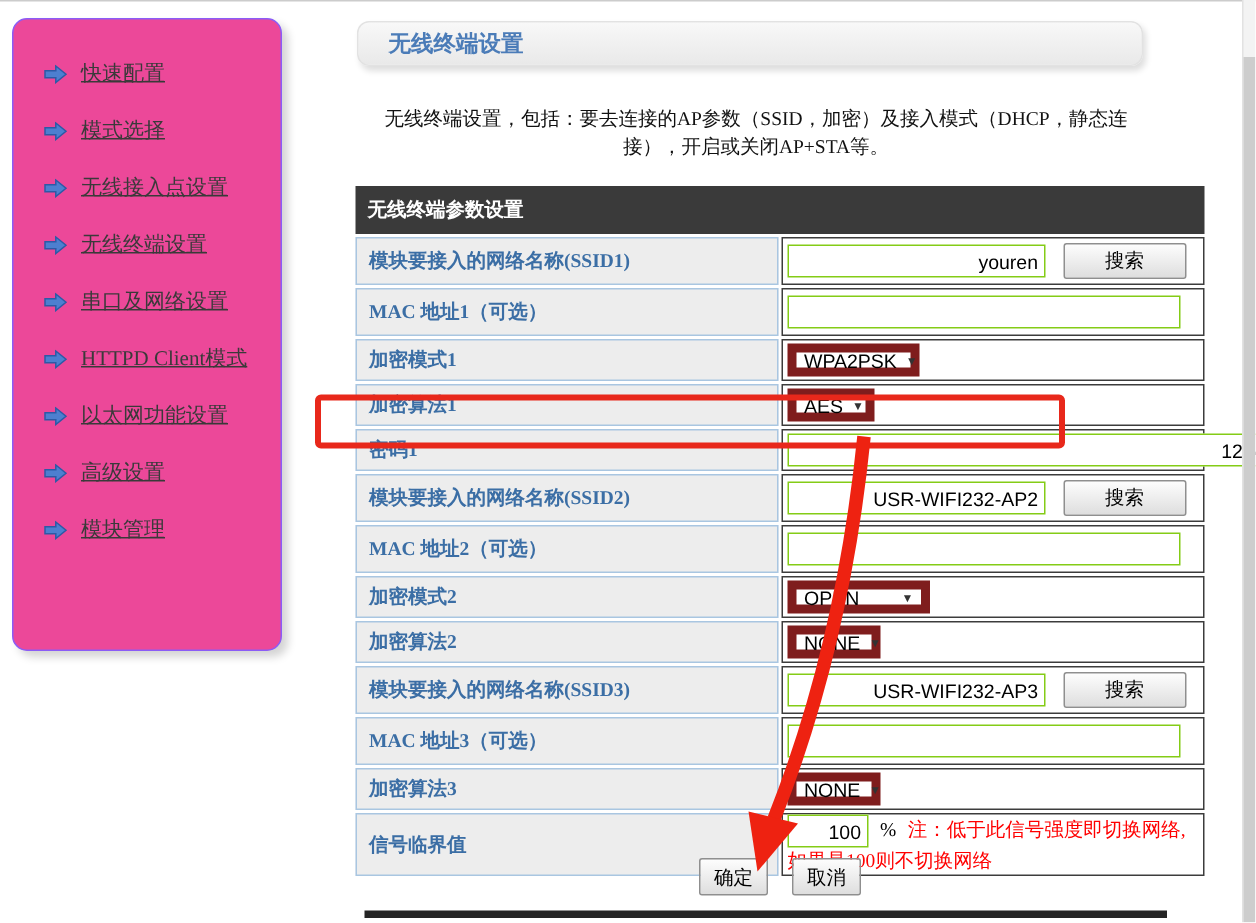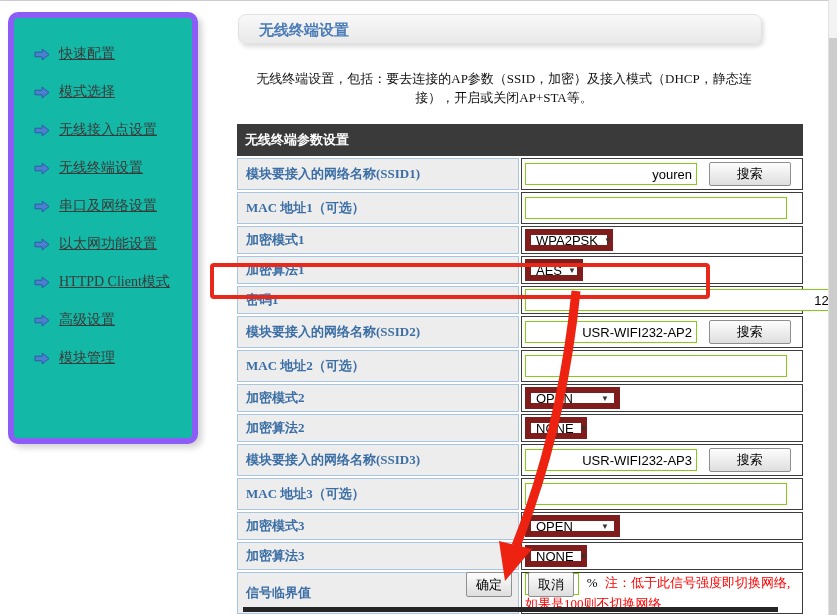--- a/index.html
+++ b/index.html
@@ -1,22 +1,22 @@
 <!DOCTYPE html>
 <html><head>
 <meta charset="utf-8">
 <style>
   html,body{margin:0;padding:0;background:#fff;}
   #screen{position:relative;width:837px;height:615px;background:#ffffff;overflow:hidden;
           font-family:"Liberation Serif", serif;}
   .top-hairline{position:absolute;left:0;top:0;width:837px;height:1px;background:#cccccc;}
 
   
-  .sidebar{position:absolute;left:8px;top:12px;width:178px;height:420px;background:#14b8a6;
-           border:6px solid #8b5cf6;border-radius:10px;box-shadow:4px 4px 6px #d4d4d4;}
+  .sidebar{position:absolute;left:8px;top:12px;width:178px;height:420px;background:#ec4899;
+           border:1px solid #8b5cf6;border-radius:10px;box-shadow:4px 4px 6px #d4d4d4;}
   .side-list{list-style:none;margin:0;padding:17px 0 0 0;}
   .side-item{display:flex;align-items:center;gap:9px;padding:10px 0 10px 20px;cursor:pointer;}
   .side-item a{font-size:14px;color:#3a3a3a;text-decoration:underline;}
   .arr{flex:0 0 auto;}
 
   
   .titlebar{position:absolute;left:238px;top:14px;width:524px;height:30px;
             background:linear-gradient(#f8f8f8,#e9e9e9);
             border:1px solid #e2e2e2;border-radius:8px;box-shadow:2px 3px 4px #dedede;
             line-height:30px;padding-left:20px;box-sizing:border-box;
@@ -100,27 +100,27 @@
       <li class="side-item">
         <svg class="arr" width="16" height="13" viewBox="0 0 16 13">
             <path d="M1 4.2 h7.2 V1 L15 6.5 8.2 12 V8.8 H1 z" fill="#4d7fd0" stroke="#2c5aa6" stroke-width="1"></path>
           </svg>
         <a>串口及网络设置</a>
       </li>
       <li class="side-item">
         <svg class="arr" width="16" height="13" viewBox="0 0 16 13">
             <path d="M1 4.2 h7.2 V1 L15 6.5 8.2 12 V8.8 H1 z" fill="#4d7fd0" stroke="#2c5aa6" stroke-width="1"></path>
           </svg>
+        <a>HTTPD Client模式</a>
+      </li>
+      <li class="side-item">
+        <svg class="arr" width="16" height="13" viewBox="0 0 16 13">
+            <path d="M1 4.2 h7.2 V1 L15 6.5 8.2 12 V8.8 H1 z" fill="#4d7fd0" stroke="#2c5aa6" stroke-width="1"></path>
+          </svg>
         <a>以太网功能设置</a>
-      </li>
-      <li class="side-item">
-        <svg class="arr" width="16" height="13" viewBox="0 0 16 13">
-            <path d="M1 4.2 h7.2 V1 L15 6.5 8.2 12 V8.8 H1 z" fill="#4d7fd0" stroke="#2c5aa6" stroke-width="1"></path>
-          </svg>
-        <a>HTTPD Client模式</a>
       </li>
       <li class="side-item">
         <svg class="arr" width="16" height="13" viewBox="0 0 16 13">
             <path d="M1 4.2 h7.2 V1 L15 6.5 8.2 12 V8.8 H1 z" fill="#4d7fd0" stroke="#2c5aa6" stroke-width="1"></path>
           </svg>
         <a>高级设置</a>
       </li>
       <li class="side-item">
         <svg class="arr" width="16" height="13" viewBox="0 0 16 13">
             <path d="M1 4.2 h7.2 V1 L15 6.5 8.2 12 V8.8 H1 z" fill="#4d7fd0" stroke="#2c5aa6" stroke-width="1"></path>
@@ -206,29 +206,20 @@
     <tr class="h-input">
       <td class="lbl">模块要接入的网络名称(SSID3)</td>
       <td class="val">
         <input class="ti w-ssid" value="USR-WIFI232-AP3" style="">
         <button class="sbtn">搜索</button>
       </td>
     </tr>
     <tr class="h-input">
       <td class="lbl">MAC 地址3（可选）</td>
       <td class="val"><input class="ti w-mac" value="" style=""></td>
-    </tr>
-    <tr class="h-select">
-      <td class="lbl">加密模式3</td>
-      <td class="val">
-        <div class="sel" style="width:95px">
-          <span>OPEN</span>
-          <span class="ar">▼</span>
-        </div>
-      </td>
     </tr>
     <tr class="h-select">
       <td class="lbl">加密算法3</td>
       <td class="val">
         <div class="sel" style="width:62px">
           <span>NONE</span>
           <span class="ar">▼</span>
         </div>
       </td>
     </tr>

